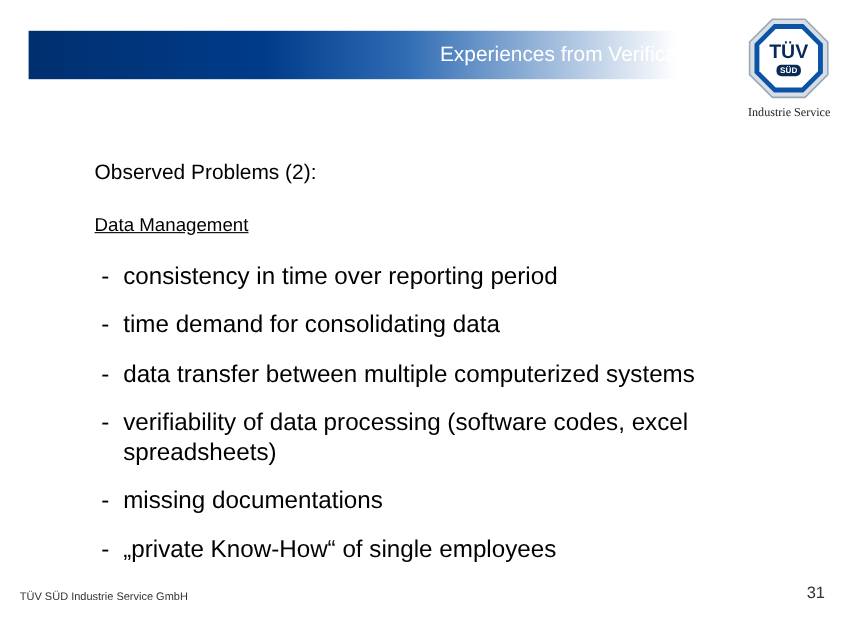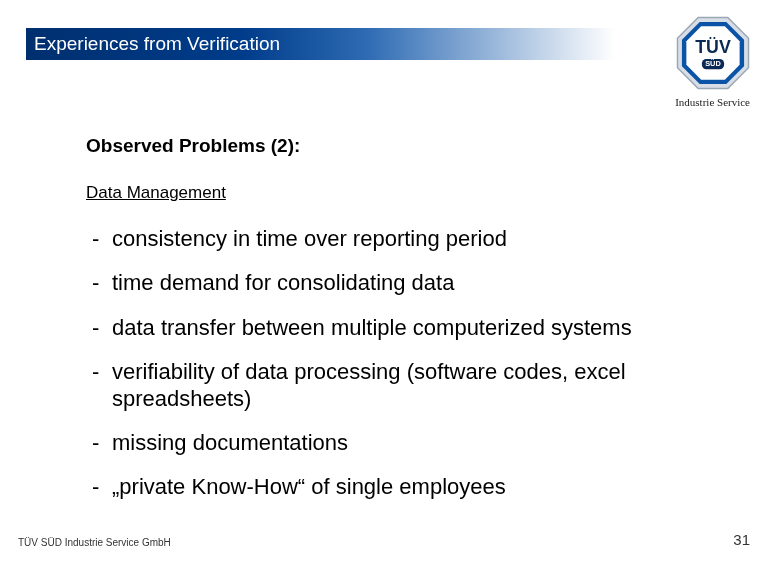--- a/index.html
+++ b/index.html
@@ -17,40 +17,41 @@
     width: 780px;
     height: 570px;
     position: relative;
     box-sizing: border-box;
   }
   .title-bar {
     position: absolute;
     top: 28px;
     left: 26px;
     width: 620px;
-    height: 32px;
+    height: 44px;
     background: linear-gradient(to right, #002f6f 0%, #003c8a 35%, #2e6bb3 55%, #ffffff 95%);
     display: flex;
     align-items: center;
     padding-left: 8px;
     box-sizing: border-box;
+    justify-content: flex-end;
   }
   .title-bar span {
     color: #ffffff;
     font-size: 19px;
     font-weight: 400;
   }
   .tuv-logo {
     position: absolute;
     top: 16px;
-    right: 30px;
+    right: 14px;
     width: 86px;
     display: flex;
     flex-direction: column;
-    align-items: flex-end;
+    align-items: flex-start;
   }
   .octagon-wrap {
     position: relative;
     width: 74px;
     height: 74px;
   }
   .octagon {
     position: absolute;
     inset: 0;
   }
@@ -62,22 +63,23 @@
     font-family: Liberation Serif, serif;
   }
   .body {
     position: absolute;
     top: 135px;
     left: 86px;
     right: 30px;
   }
   .heading {
     font-size: 19px;
-    font-weight: bold;
+    font-weight: normal;
     margin-bottom: 26px;
+    margin-top: 12px;
   }
   .subhead {
     font-size: 17px;
     text-decoration: underline;
     margin-bottom: 14px;
   }
   .bullets {
     list-style: none;
     margin: 0;
     padding: 0;

